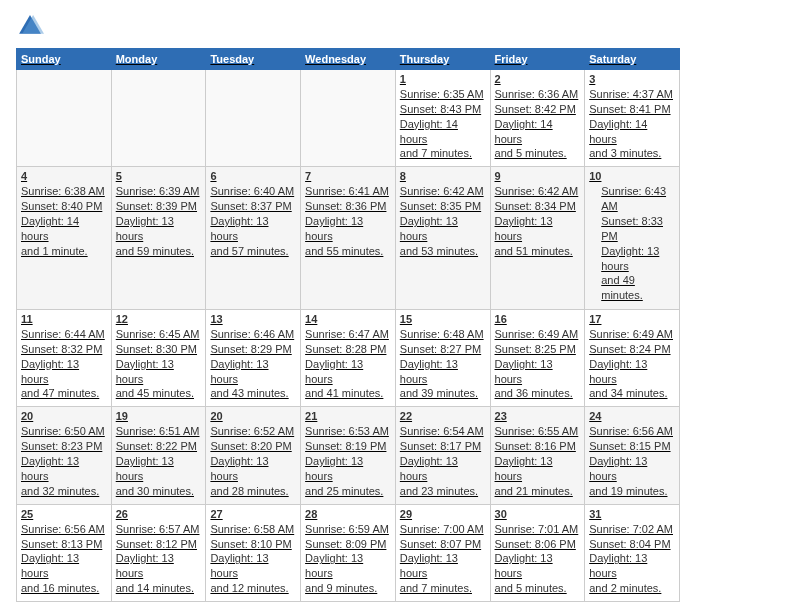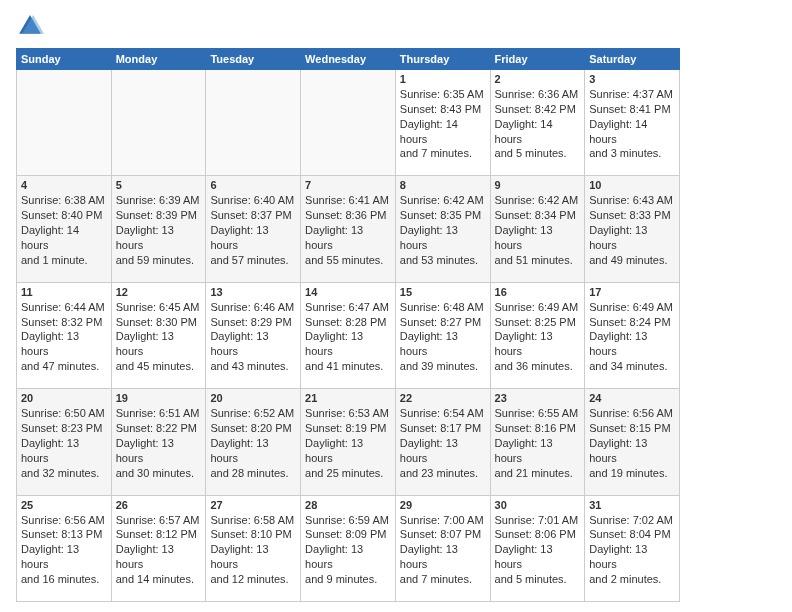--- a/index.html
+++ b/index.html
@@ -9,20 +9,21 @@
       width: 792px;
       height: 612px;
       overflow: hidden;
     }
     .page {
       width: 696px;
       height: 612px;
       padding: 12px 16px 10px 16px;
       display: flex;
       flex-direction: column;
+      text-decoration: underline;
     }
     .header {
       display: flex;
       justify-content: space-between;
       align-items: flex-start;
       margin-bottom: 8px;
     }
     .logo {
       display: flex;
       align-items: center;
@@ -202,21 +203,21 @@
           </td>
           <td>
             <span class="day-number">9</span>
             <div class="day-info" style="white-space: pre-line;">Sunrise: 6:42 AM
 Sunset: 8:34 PM
 Daylight: 13 hours
 and 51 minutes.</div>
           </td>
           <td>
             <span class="day-number">10</span>
-            <div class="day-info" style="white-space: pre-line;">Sunrise: 6:43 AM
+            <div class="day-info" style="white-space: pre-line; margin-left: 12px;">Sunrise: 6:43 AM
 Sunset: 8:33 PM
 Daylight: 13 hours
 and 49 minutes.</div>
           </td>
         </tr>
         <tr>
           <td>
             <span class="day-number">11</span>
             <div class="day-info" style="white-space: pre-line;">Sunrise: 6:44 AM
 Sunset: 8:32 PM

